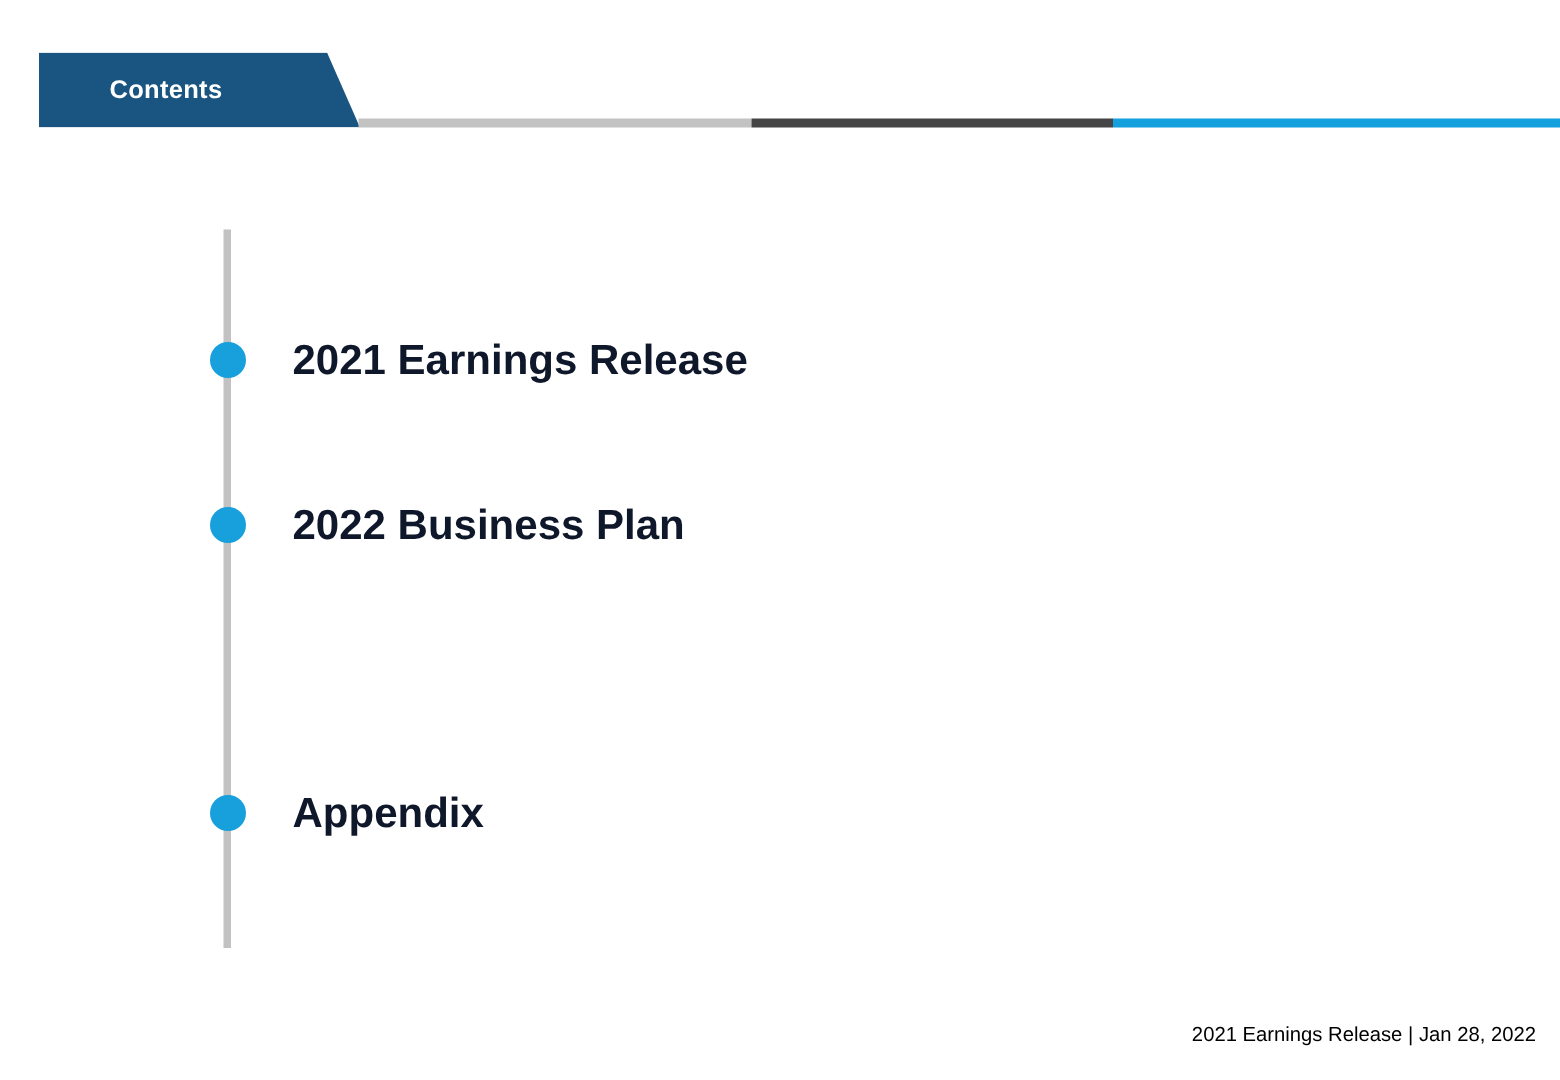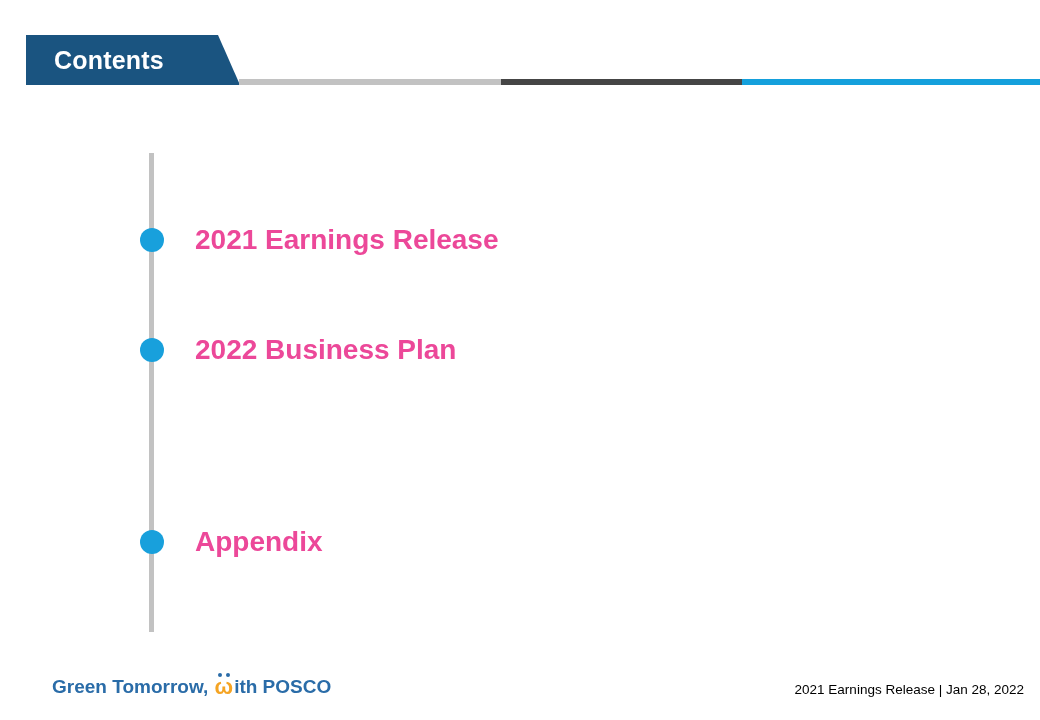--- a/index.html
+++ b/index.html
@@ -23,23 +23,23 @@
     top: 35px;
     width: 214px;
     height: 50px;
     background: #1A5480;
     clip-path: polygon(0 0, 192px 0, 100% 100%, 0 100%);
     display: flex;
     align-items: center;
   }
   .banner .title {
     color: #ffffff;
-    font-size: 25px;
+    font-size: 17px;
     font-weight: bold;
-    padding-left: 28px;
+    padding-left: 47px;
     letter-spacing: 0.2px;
   }
 
   
   .topline {
     position: absolute;
     left: 239px;
     right: 0;
     top: 79px;
     height: 6px;
@@ -69,21 +69,21 @@
     width: 24px;
     height: 24px;
     border-radius: 50%;
     background: #18A0DC;
     margin-right: 31px;
     flex: none;
   }
   .toc-item .label {
     font-size: 28px;
     font-weight: bold;
-    color: #ec4899;
+    color: #0f172a;
     white-space: nowrap;
   }
   .toc-item.i1 { top: 220px; }
   .toc-item.i2 { top: 330px; text-align: center; }
   .toc-item.i3 { top: 433px; }
   .toc-item.i4 { top: 522px; }
 
   
   .footer-logo {
     position: absolute;
@@ -153,19 +153,16 @@
     <span class="dot"></span>
     <span class="label">2022 Business Plan</span>
   </div>
 
 
   <div class="toc-item i4">
     <span class="dot"></span>
     <span class="label">Appendix</span>
   </div>
 
-  <div class="footer-logo">
-    <span>Green Tomorrow, </span><span class="logo-w"><i class="wdot l"></i><i class="wdot r"></i><span>ω</span></span><span>ith POSCO</span>
-  </div>
 
   <div class="footer-right">2021 Earnings Release | Jan 28, 2022</div>
 
 </div>
 
 </body></html>

